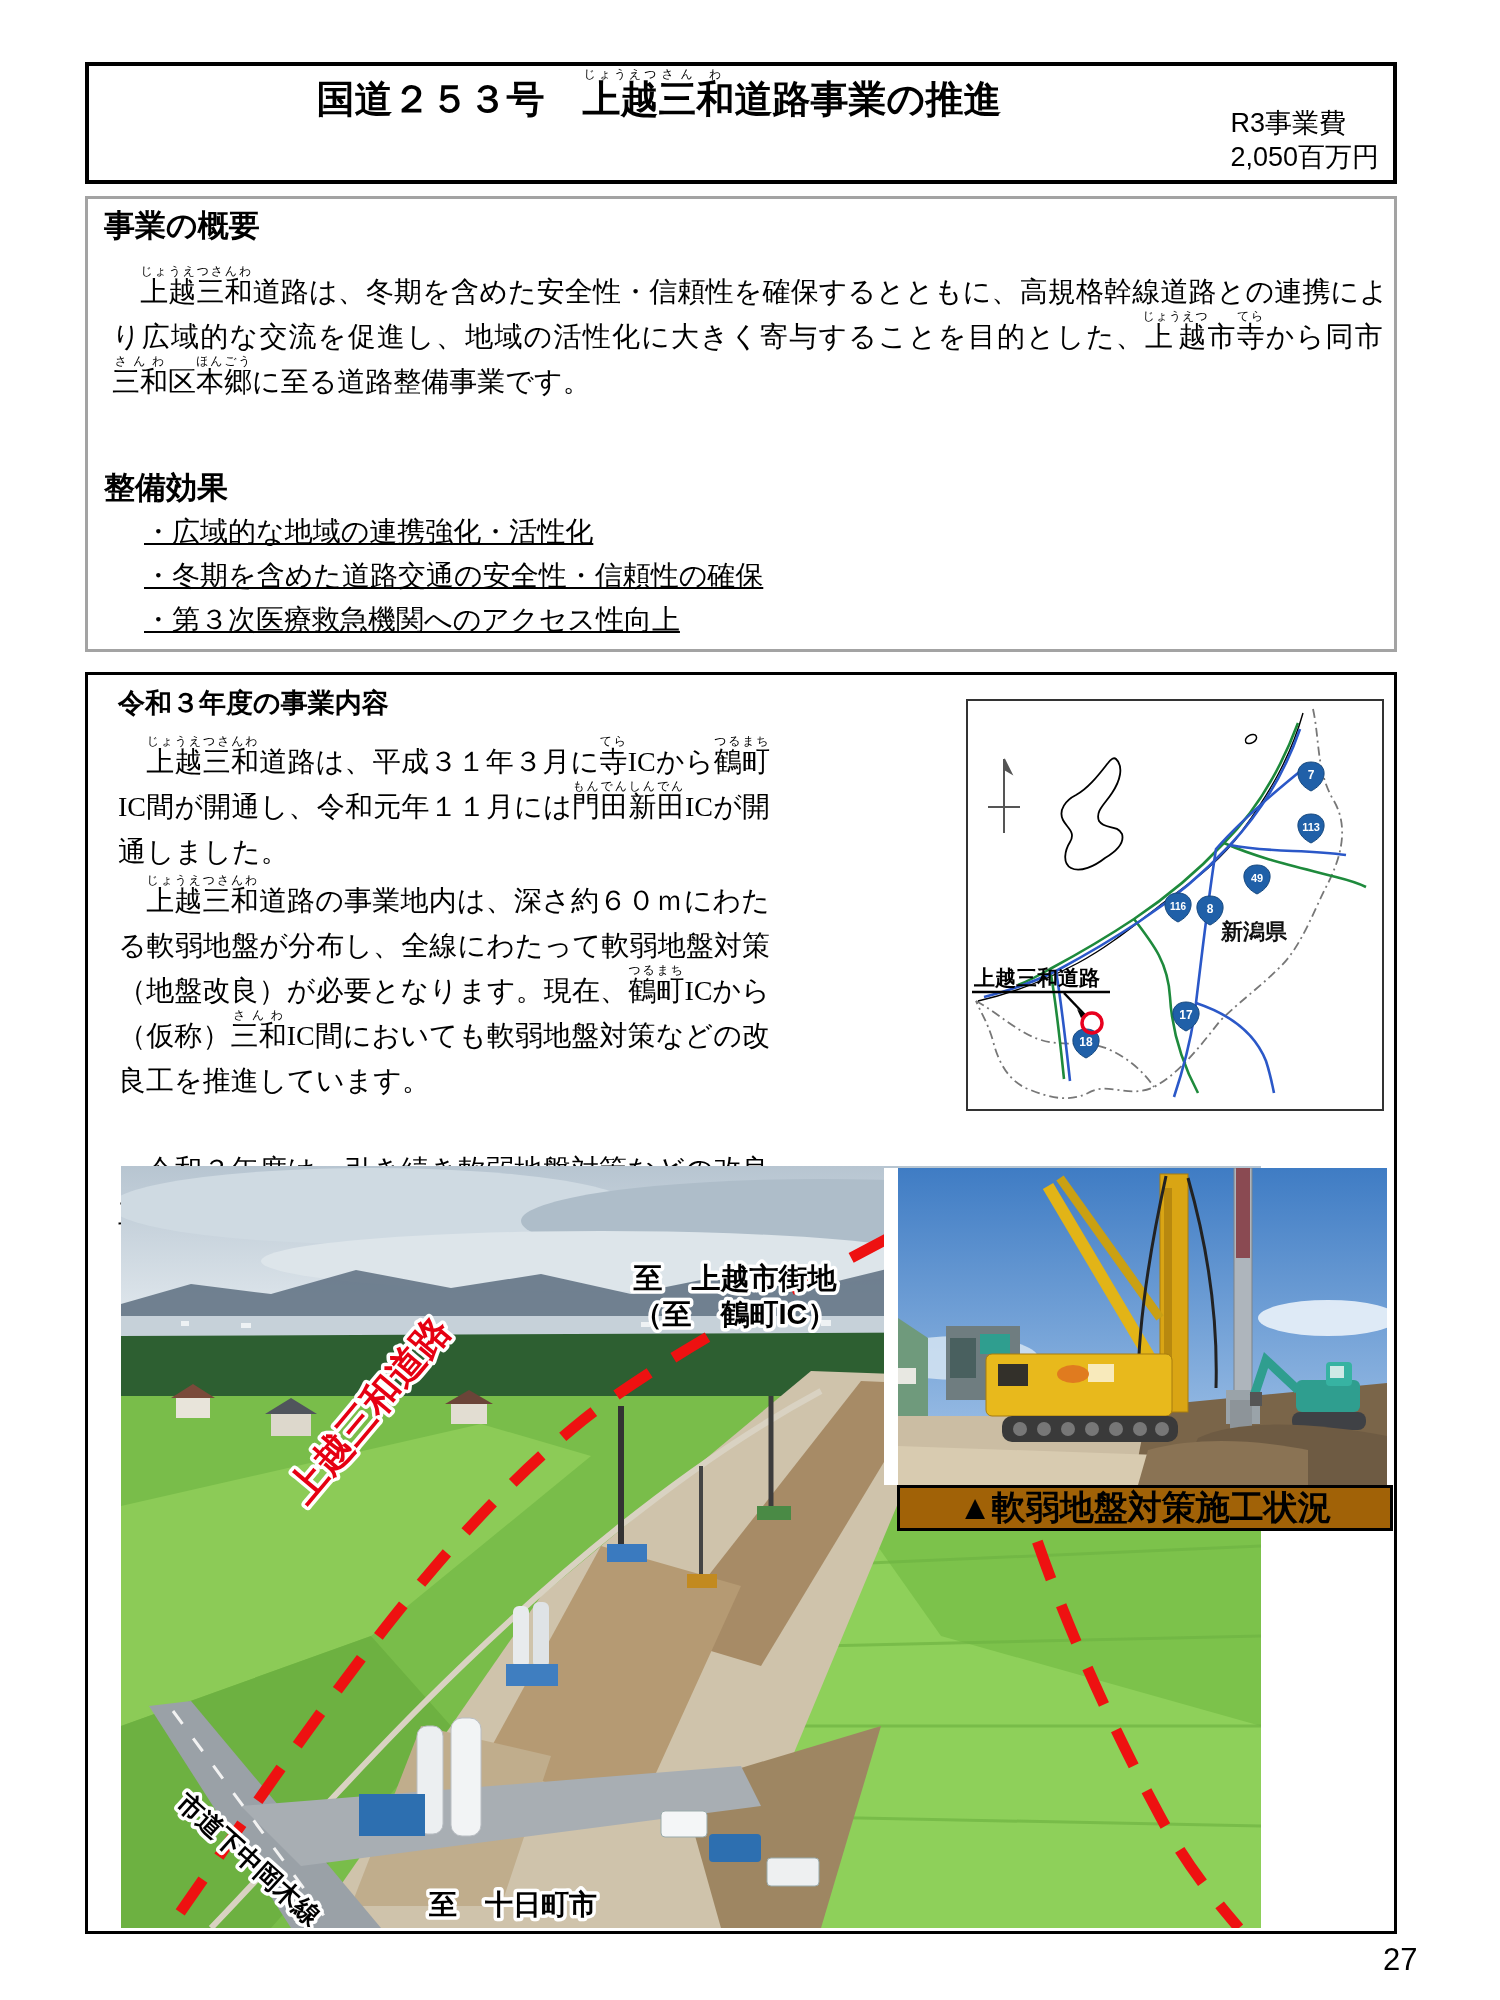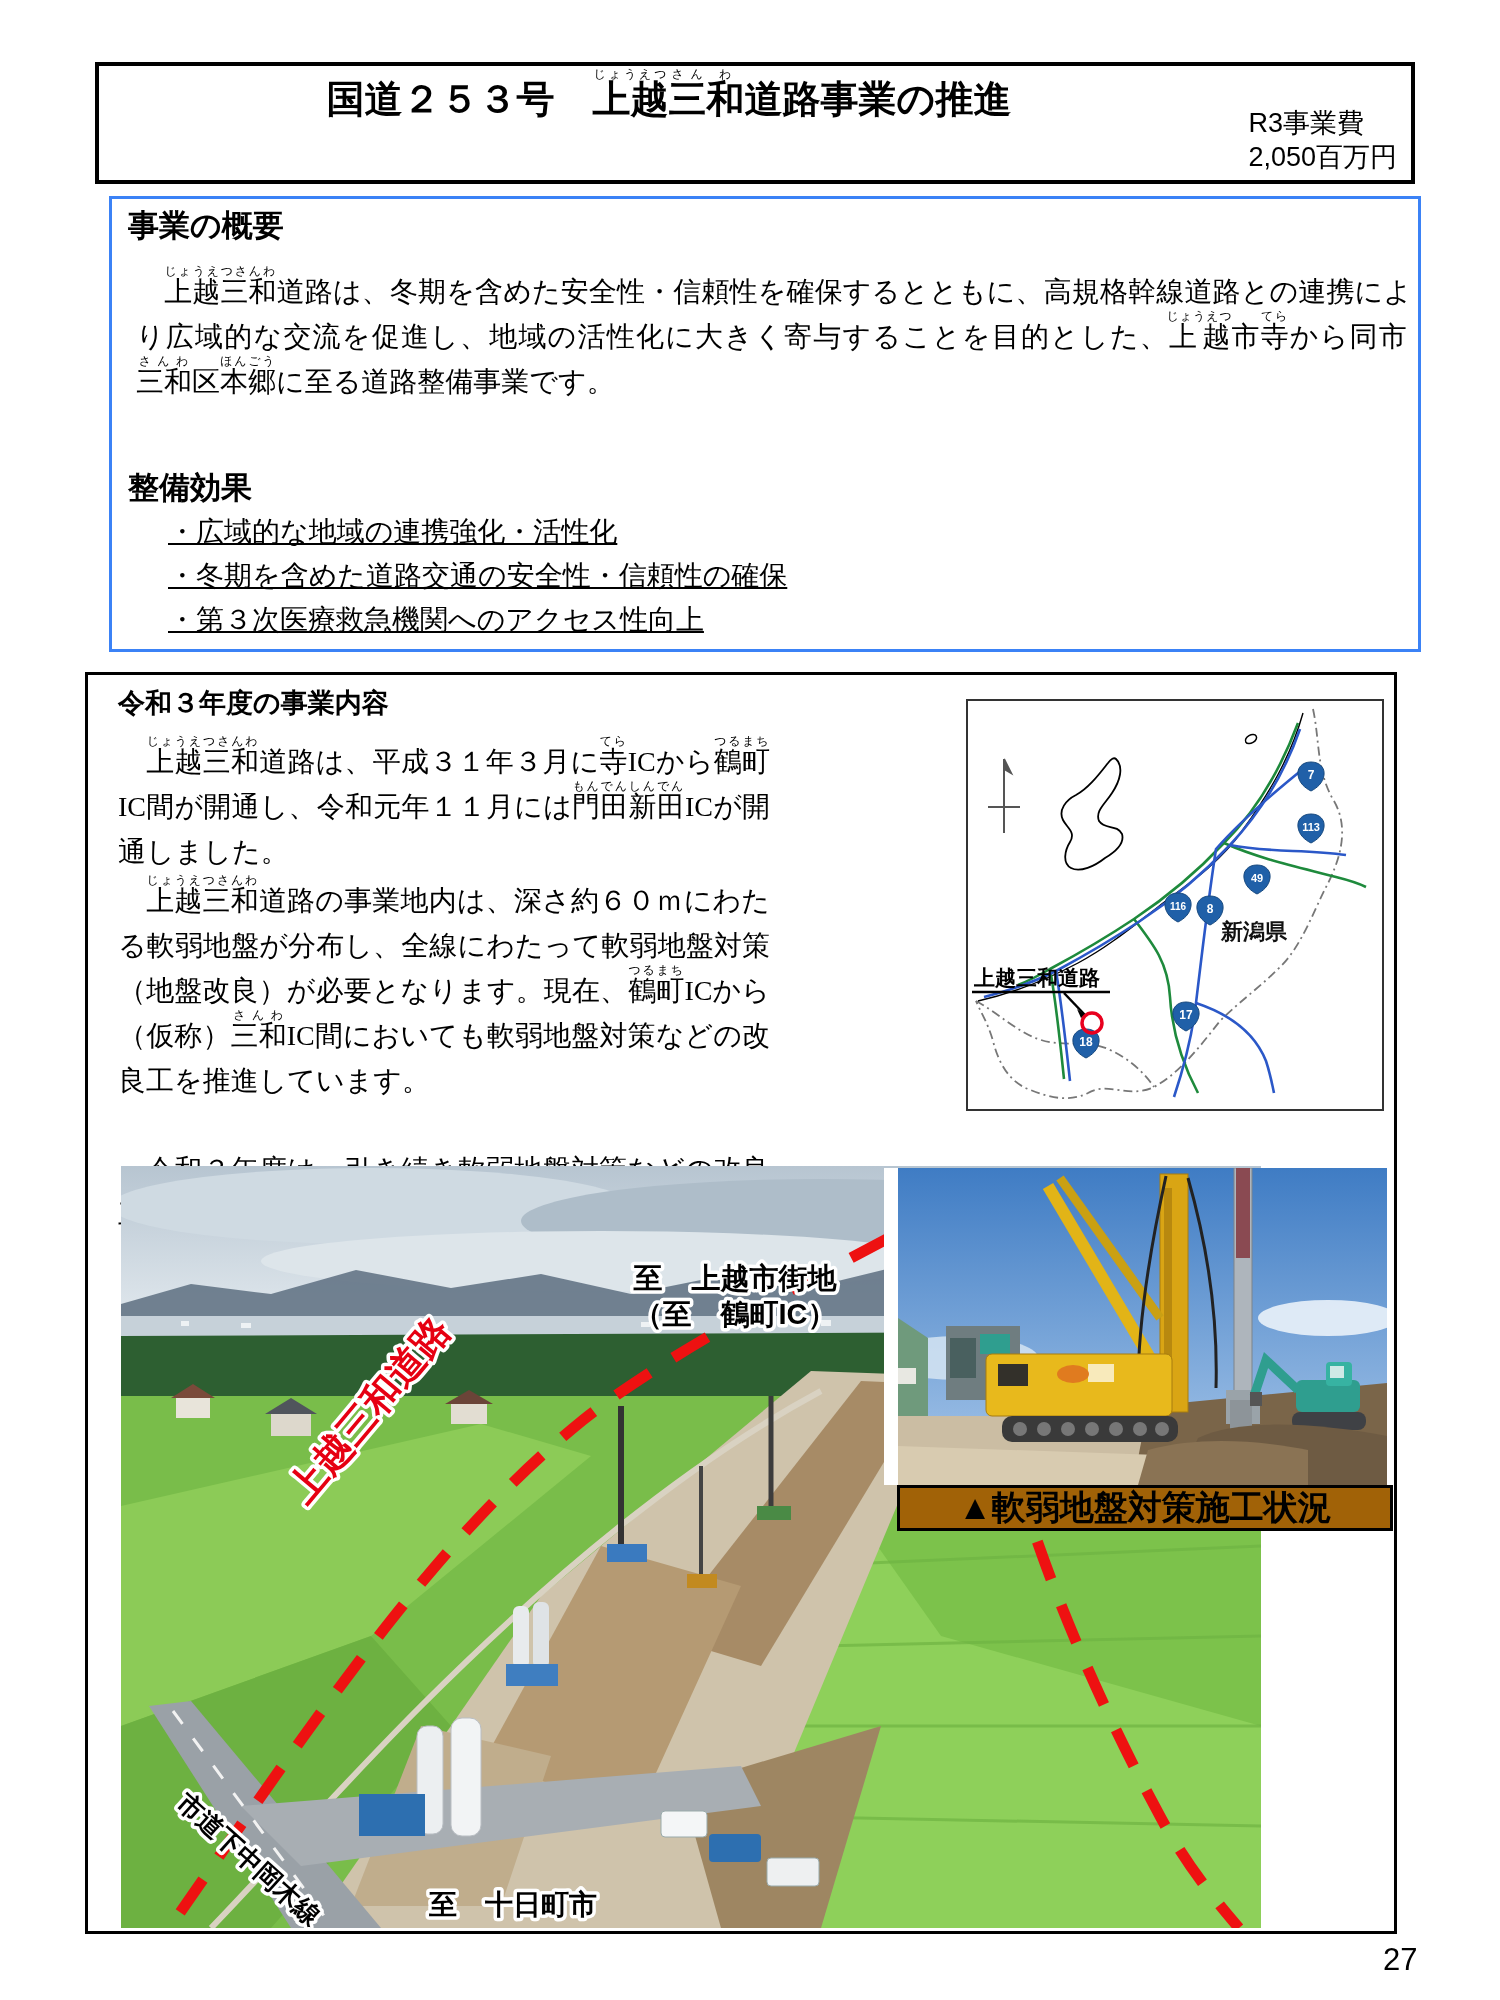--- a/index.html
+++ b/index.html
@@ -1,31 +1,31 @@
 <!DOCTYPE html>
 <html lang="ja"><head>
 <meta charset="utf-8">
 <style>
   html,body{margin:0;padding:0;background:#fff;}
   .page{position:relative;width:1500px;height:2000px;background:#fff;overflow:hidden;
         font-family:"Liberation Sans","DejaVu Sans",sans-serif;color:#000;}
   .abs{position:absolute;}
 
   
-  .title-box{left:95px;top:62px;width:1304px;height:114px;border:4px solid #000;padding-left:8px;}
+  .title-box{left:85px;top:62px;width:1304px;height:114px;border:4px solid #000;}
   .title-main{position:absolute;left:120px;top:2px;width:900px;text-align:center;
               font-size:38px;font-weight:bold;line-height:52px;white-space:nowrap;}
   .title-sub{position:absolute;left:120px;top:58px;width:900px;text-align:center;
              font-size:30px;font-weight:bold;line-height:46px;white-space:nowrap;}
   .budget{position:absolute;right:14px;top:40px;text-align:left;font-size:27px;line-height:34px;}
 
   ruby rt{font-size:12px;font-weight:normal;font-family:"Liberation Sans",sans-serif;letter-spacing:1px;}
 
   
-  .sec1{left:85px;top:196px;width:1306px;height:450px;border:3px solid #3b82f6;margin-left:24px;}
+  .sec1{left:85px;top:196px;width:1306px;height:450px;border:3px solid #a3a3a3;}
   .sec2{left:85px;top:672px;width:1306px;height:1256px;border:3px solid #000;}
   .sec-heading{position:absolute;font-size:31px;font-weight:bold;white-space:nowrap;}
   .body-text{font-family:"Liberation Serif","DejaVu Serif",serif;font-size:28px;
              line-height:45px;text-align:justify;}
   .bullets{position:absolute;left:56px;top:318px;font-family:"Liberation Serif","DejaVu Serif",serif;
            font-size:28px;line-height:30px;text-decoration:underline;}
   .bullets div{margin-bottom:14px;}
 
   
   .map-box{position:absolute;left:878px;top:24px;width:414px;height:408px;border:2px solid #333;background:#fff;}

